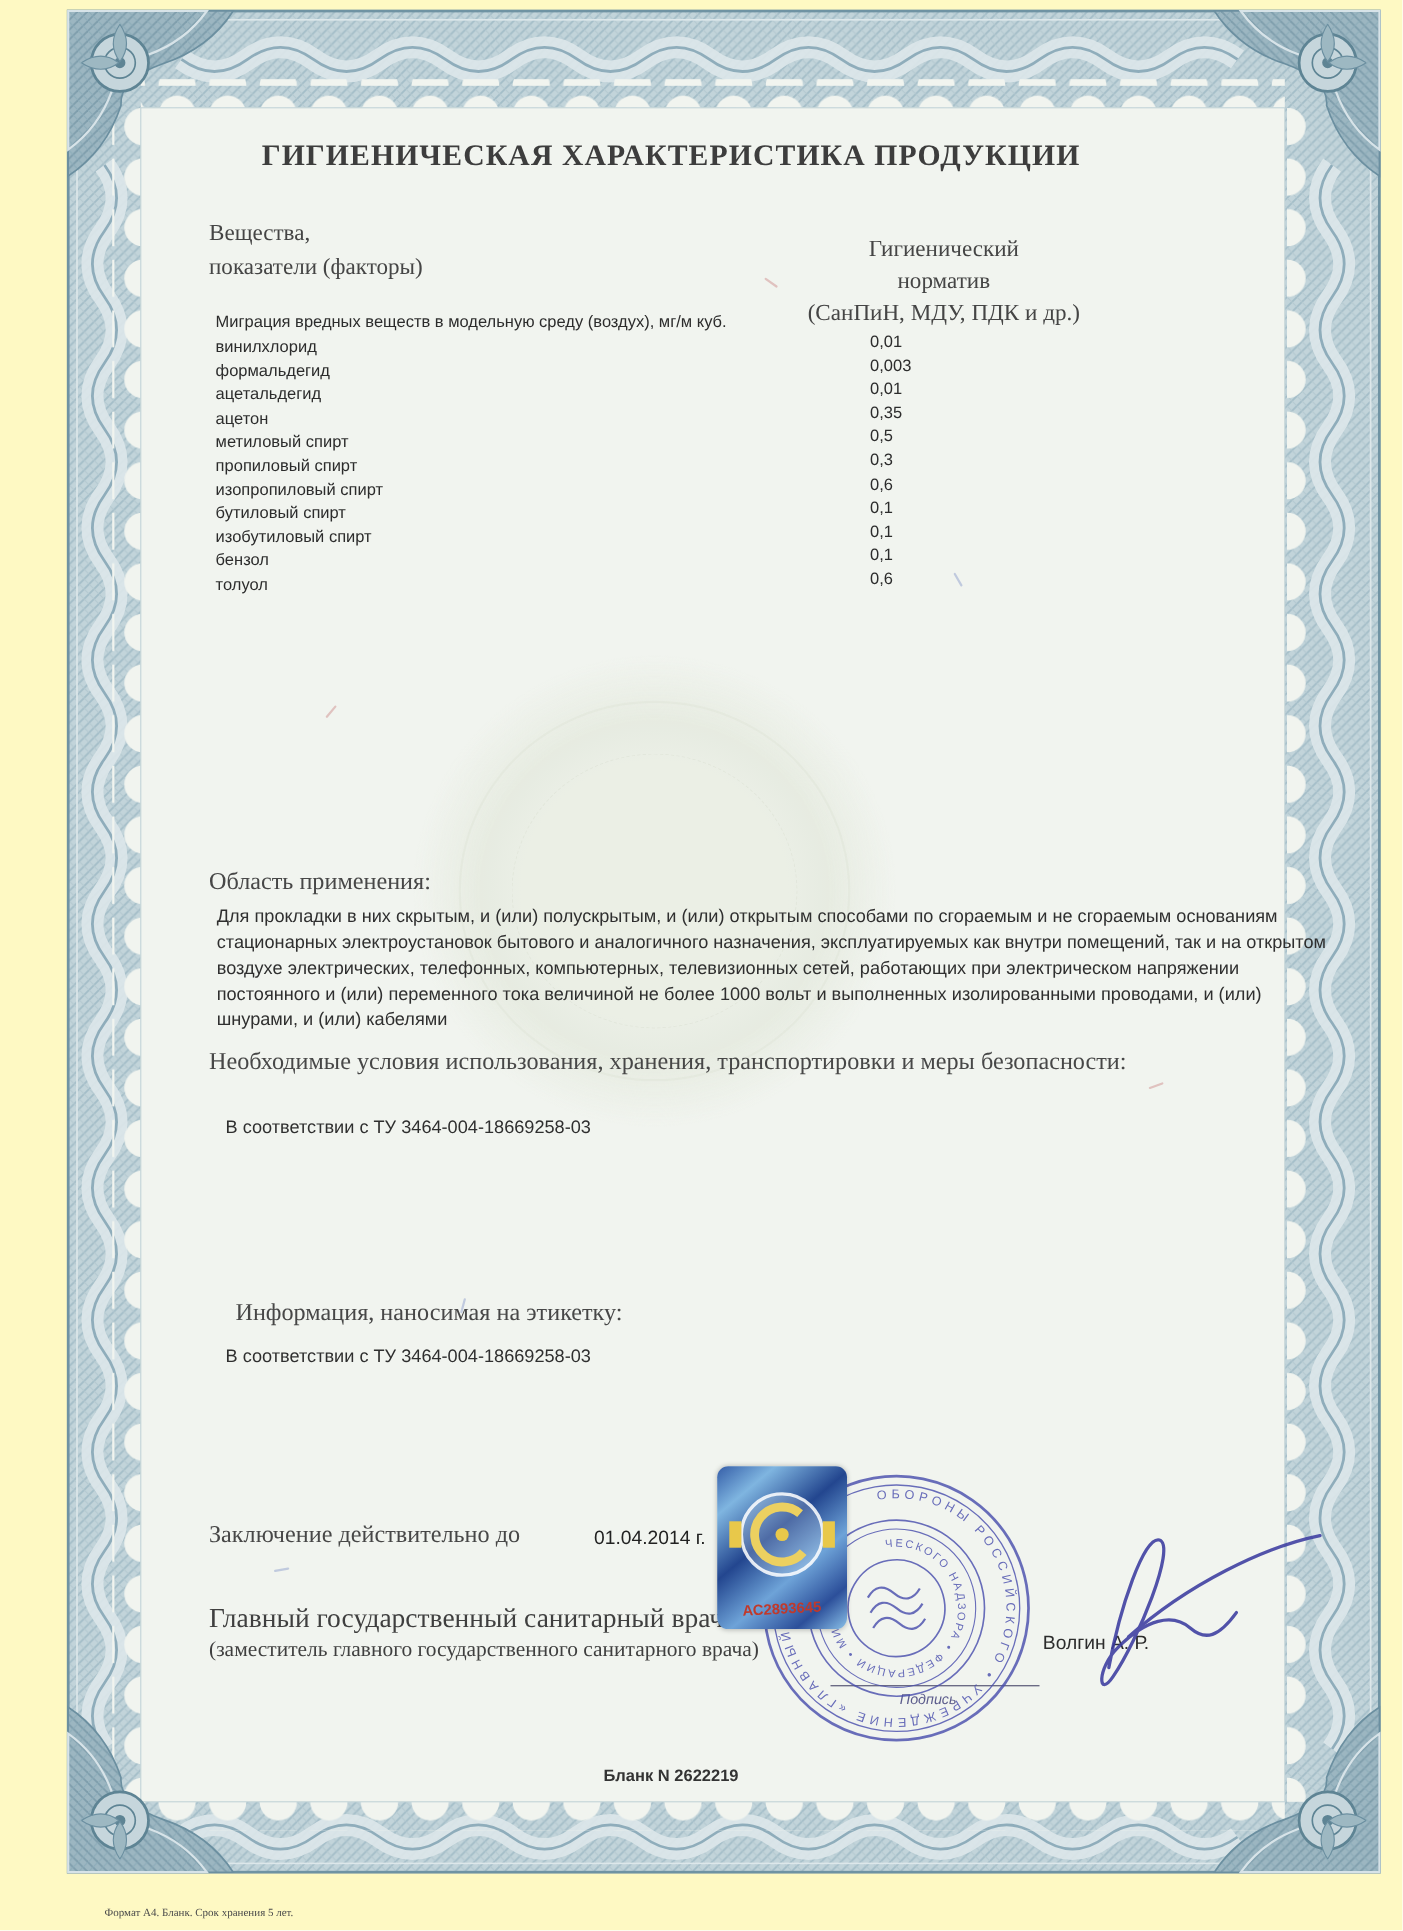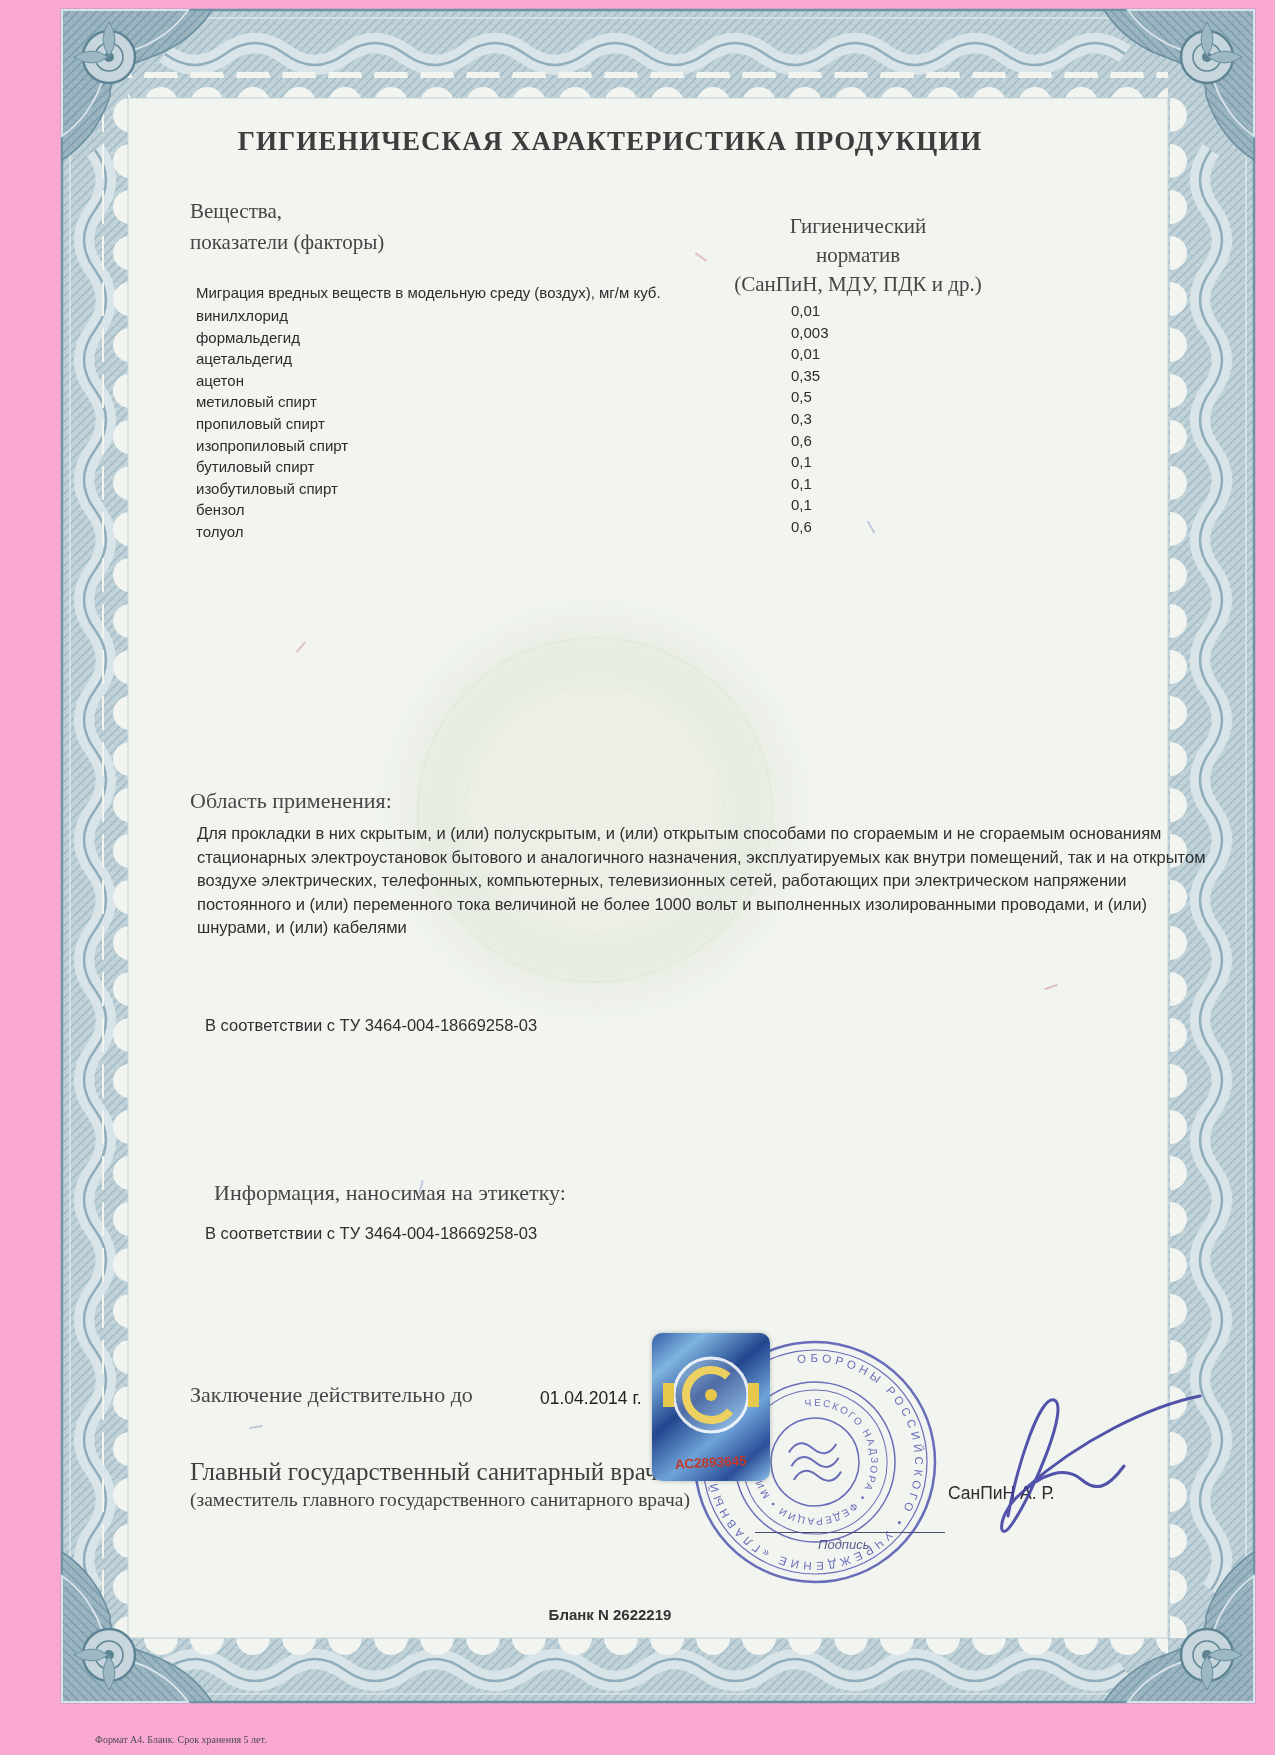--- a/index.html
+++ b/index.html
@@ -1,17 +1,17 @@
 <!DOCTYPE html>
 <html><head>
 <meta charset="utf-8">
 <title>Гигиеническая характеристика продукции</title>
 <style>
   html,body{margin:0;padding:0;background:#ffffff;}
-  .page{position:relative;width:1275px;height:1755px;background:#f9a8d4;overflow:hidden;
+  .page{position:relative;width:1275px;height:1755px;background:#fef9c3;overflow:hidden;
         font-family:"Liberation Sans",sans-serif;color:#2e2e2e;}
   svg{display:block;}
   .border-svg{position:absolute;left:0;top:0;}
   .ink-svg{position:absolute;left:0;top:0;pointer-events:none;}
 
   .watermark{position:absolute;left:375px;top:595px;width:440px;height:430px;border-radius:50%;
     background:radial-gradient(closest-side,#ebefe5 0%,#ebefe5 55%,#e6ebe0 72%,rgba(241,244,239,0) 100%);
     opacity:.9;}
   .watermark::after{content:"";position:absolute;inset:42px;border-radius:50%;
     border:2px solid #e2e7db;opacity:.8;}
@@ -162,33 +162,34 @@
     <div class="srow"><span class="sname">изопропиловый спирт</span><span class="sval">0,6</span></div>
     <div class="srow"><span class="sname">бутиловый спирт</span><span class="sval">0,1</span></div>
     <div class="srow"><span class="sname">изобутиловый спирт</span><span class="sval">0,1</span></div>
     <div class="srow"><span class="sname">бензол</span><span class="sval">0,1</span></div>
     <div class="srow"><span class="sname">толуол</span><span class="sval">0,6</span></div>
   </div>
 
   <div class="sec-heading app-heading">Область применения:</div>
   <div class="app-body">Для прокладки в них скрытым, и (или) полускрытым, и (или) открытым способами по сгораемым и не сгораемым основаниям стационарных электроустановок бытового и аналогичного назначения, эксплуатируемых как внутри помещений, так и на открытом воздухе электрических, телефонных, компьютерных, телевизионных сетей, работающих при электрическом напряжении постоянного и (или) переменного тока величиной не более 1000 вольт и выполненных изолированными проводами, и (или) шнурами, и (или) кабелями</div>
 
+  <div class="sec-heading cond-heading">Необходимые условия использования,  хранения,  транспортировки и меры безопасности:</div>
   <div class="cond-body">В соответствии с ТУ 3464-004-18669258-03</div>
 
   <div class="sec-heading label-heading">Информация,  наносимая на этикетку:</div>
   <div class="label-body">В соответствии с ТУ 3464-004-18669258-03</div>
 
   <div class="sec-heading validity-label">Заключение действительно до</div>
   <div class="validity-date">01.04.2014 г.</div>
 
   <div class="sign-pos1">Главный государственный санитарный врач</div>
   <div class="sign-pos2">(заместитель главного государственного санитарного врача)</div>
   <div class="sign-line"></div>
   <div class="sign-caption">Подпись</div>
-  <div class="sign-name">СанПиН А. Р.</div>
+  <div class="sign-name">Волгин А. Р.</div>
 
   <svg class="ink-svg" width="1275" height="1755" viewBox="0 0 1275 1755">
     <g opacity="0.82" transform="rotate(-10 815 1462)" fill="none" stroke="#4b50ae">
       <circle cx="815" cy="1462" r="120" stroke-width="2.5"></circle>
       <circle cx="815" cy="1462" r="112" stroke-width="1.2"></circle>
       <circle cx="815" cy="1462" r="80" stroke-width="1.5"></circle>
       <circle cx="815" cy="1462" r="72" stroke-width="1"></circle>
       <circle cx="815" cy="1462" r="44" stroke-width="1.5"></circle>
       <path d="M791 1448 q12 -14 24 0 t24 0" stroke-width="2"></path>
       <path d="M791 1462 q12 -14 24 0 t24 0" stroke-width="2"></path>

